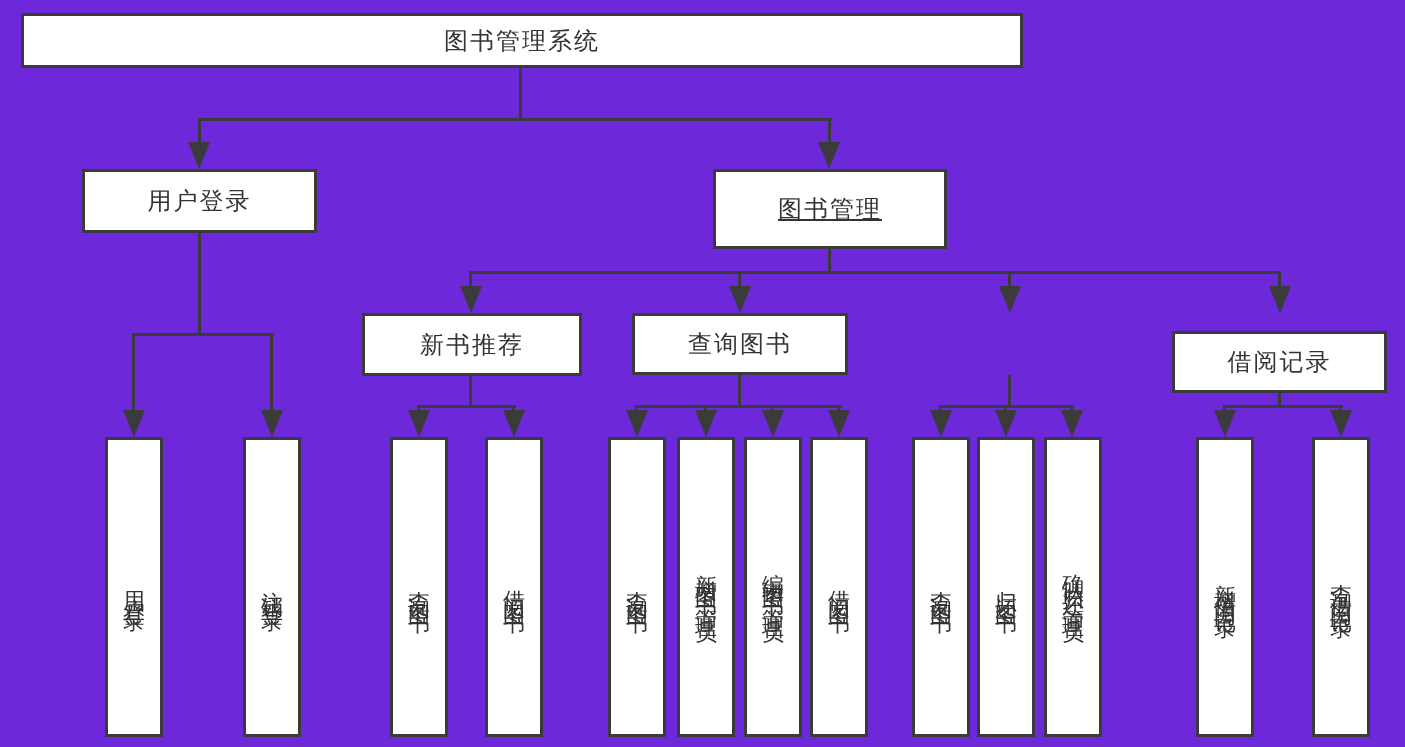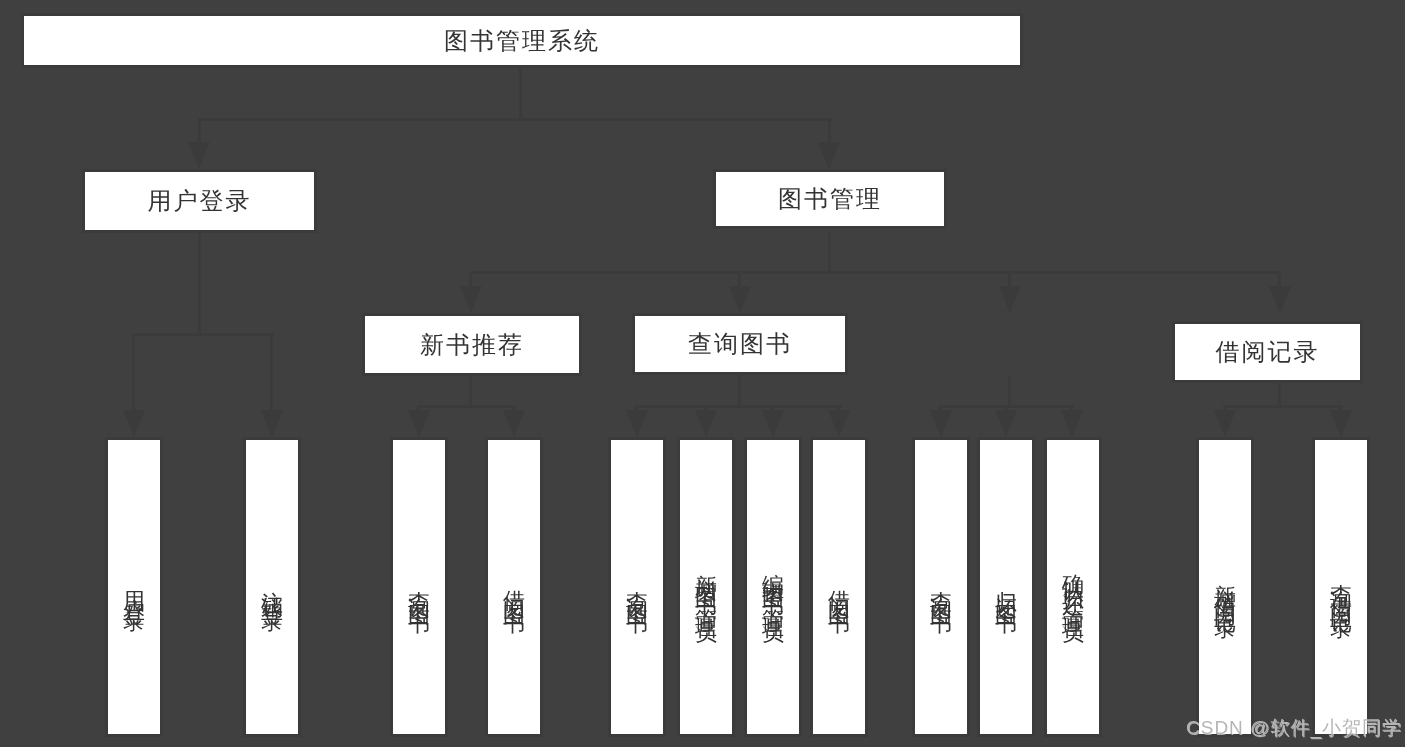--- a/index.html
+++ b/index.html
@@ -1,17 +1,17 @@
 <!DOCTYPE html>
 <html><head>
 <meta charset="utf-8">
 <style>
   html,body{margin:0;padding:0;background:#ffffff;}
   .canvas{
-    position:relative;width:1405px;height:747px;background:#404040;
+    position:relative;width:1405px;height:747px;background:#6d28d9;
     font-family:"Liberation Sans","DejaVu Sans",sans-serif;color:#333333;overflow:hidden;
   }
   .b{
     position:absolute;box-sizing:border-box;background:#ffffff;
     border:3px solid #3b3b3b;display:flex;align-items:center;justify-content:center;
     font-size:24px;letter-spacing:2px;color:#333333;text-align:center;white-space:nowrap;
   }
   .leaf{font-size:22px;letter-spacing:0;}
   .leaf .vt{
     writing-mode:vertical-lr;text-orientation:mixed;
@@ -94,31 +94,31 @@
   <div class="v" style="left:1339px;top:405px;height:8px;"></div>
   <div class="a" style="left:1330px;top:410px;"></div>
 
   <div class="b" style="left:21px;top:13px;width:1002px;height:55px;">
     <span>图书管理系统</span>
   </div>
 
   <div class="b" style="left:82px;top:169px;width:235px;height:64px;">
     <span>用户登录</span>
   </div>
-  <div class="b" style="left:713px;top:169px;width:234px;height:60px;">
+  <div class="b" style="left:713px;top:169px;width:234px;height:80px;text-decoration:underline;">
     <span>图书管理</span>
   </div>
 
   <div class="b" style="left:362px;top:313px;width:220px;height:63px;">
     <span>新书推荐</span>
   </div>
   <div class="b" style="left:632px;top:313px;width:216px;height:62px;">
     <span>查询图书</span>
   </div>
-  <div class="b" style="left:1172px;top:321px;width:191px;height:62px;">
+  <div class="b" style="left:1172px;top:331px;width:215px;height:62px;">
     <span>借阅记录</span>
   </div>
 
   <div class="b leaf" style="left:105px;top:437px;width:58px;height:300px;">
     <span class="vt">用户登录</span>
   </div>
   <div class="b leaf" style="left:243px;top:437px;width:58px;height:300px;">
     <span class="vt">注销登录</span>
   </div>
 
@@ -152,15 +152,14 @@
     <span class="vt">确认归还（管理员）</span>
   </div>
 
   <div class="b leaf" style="left:1196px;top:437px;width:58px;height:300px;">
     <span class="vt">新增借阅记录</span>
   </div>
   <div class="b leaf" style="left:1312px;top:437px;width:58px;height:300px;">
     <span class="vt">查询借阅记录</span>
   </div>
 
-  <div class="wm">CSDN @软件_小贺同学</div>
 
 </div>
 
 </body></html>

